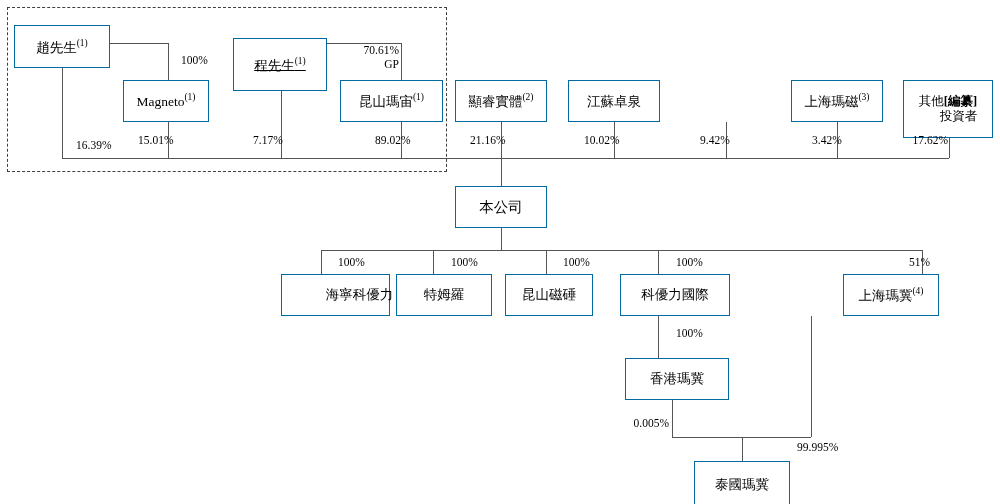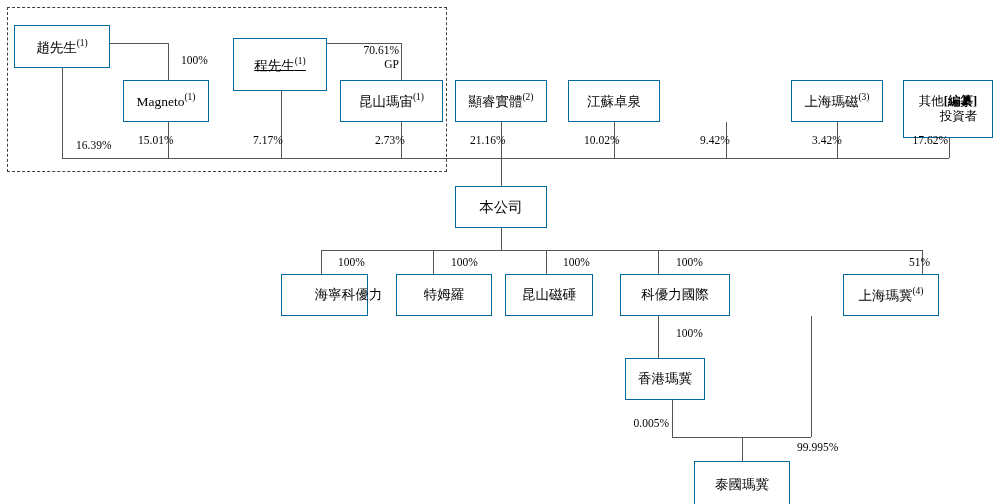--- a/index.html
+++ b/index.html
@@ -147,57 +147,57 @@
   </div>
 
   <div class="node two-line" style="left:903px; top:80px; width:90px; height:58px;text-align:right;">
     <span class="nlabel" style="font-size:12.5px;"><span>其他</span><span class="bold-mark">[編纂]</span><br><span>投資者</span></span>
   </div>
 
   <div class="node" style="left:455px; top:186px; width:92px; height:42px;">
     <span class="nlabel" style="font-size:14.5px;">本公司</span>
   </div>
 
-  <div class="node" style="left:281px; top:274px; width:87px; height:42px;padding-left:48px;">
+  <div class="node" style="left:281px; top:274px; width:109px; height:42px;padding-left:48px;">
     <span class="nlabel">海寧科優力</span>
   </div>
 
   <div class="node" style="left:396px; top:274px; width:96px; height:42px;">
     <span class="nlabel">特姆羅</span>
   </div>
 
   <div class="node" style="left:505px; top:274px; width:88px; height:42px;">
     <span class="nlabel">昆山磁硾</span>
   </div>
 
   <div class="node" style="left:620px; top:274px; width:110px; height:42px;">
     <span class="nlabel">科優力國際</span>
   </div>
 
   <div class="node" style="left:843px; top:274px; width:96px; height:42px;">
     <span class="nlabel"><span>上海瑪冀</span><span class="sup">(4)</span></span>
   </div>
 
-  <div class="node" style="left:625px; top:358px; width:80px; height:42px;">
+  <div class="node" style="left:625px; top:358px; width:104px; height:42px;">
     <span class="nlabel">香港瑪冀</span>
   </div>
 
   <div class="node" style="left:694px; top:461px; width:96px; height:48px;">
     <span class="nlabel">泰國瑪冀</span>
   </div>
 
   <div class="pct" style="left:181px; top:54px;">100%</div>
 
   <div class="pct right" style="left:355px; top:44px; width:44px;">70.61%</div>
   <div class="pct right" style="left:355px; top:58px; width:44px;">GP</div>
 
   <div class="pct" style="left:32px; top:139px;margin-left:44px;">16.39%</div>
   <div class="pct" style="left:138px; top:134px;">15.01%</div>
   <div class="pct" style="left:253px; top:134px;">7.17%</div>
-  <div class="pct" style="left:375px; top:134px;">2.73%</div>
+  <div class="pct" style="left:375px; top:134px;">89.02%</div>
   <div class="pct" style="left:470px; top:134px;">21.16%</div>
   <div class="pct" style="left:584px; top:134px;">10.02%</div>
   <div class="pct" style="left:700px; top:134px;">9.42%</div>
   <div class="pct" style="left:812px; top:134px;">3.42%</div>
   <div class="pct right" style="left:904px; top:134px; width:44px;">17.62%</div>
 
   <div class="pct" style="left:338px; top:256px;">100%</div>
   <div class="pct" style="left:451px; top:256px;">100%</div>
   <div class="pct" style="left:563px; top:256px;">100%</div>
   <div class="pct" style="left:676px; top:256px;">100%</div>

